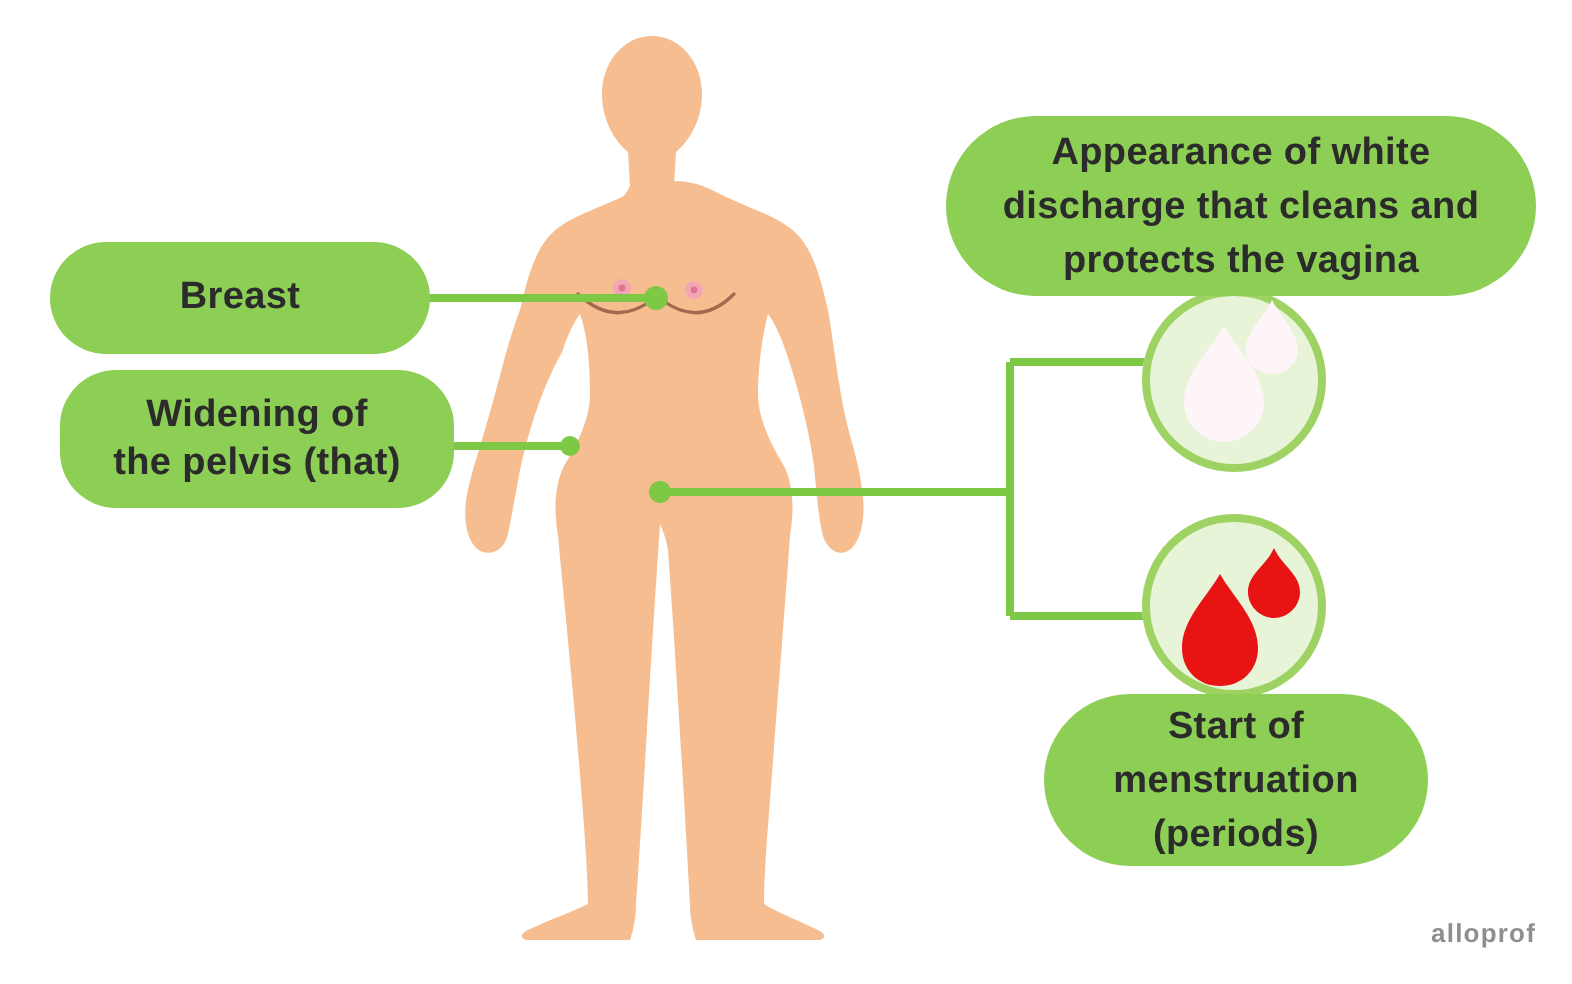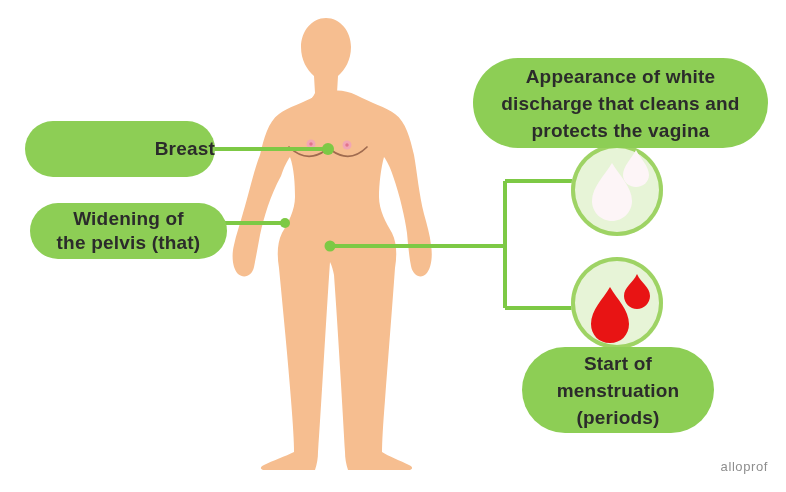--- a/index.html
+++ b/index.html
@@ -24,22 +24,22 @@
   
   .bubble {
     position:absolute;
     background:var(--bubble-green,#8dce55);
     color:var(--text-dark,#2b2b2b);
     font-weight:bold; font-size:19px; line-height:24px;
     display:flex; flex-direction:column; align-items:center; justify-content:center;
     text-align:center; letter-spacing:0.2px;
     z-index:4;
   }
-  #bubble-breast       { left:25px;  top:121px; width:190px; height:56px; border-radius:28px;align-items:flex-end; }
-  #bubble-pelvis       { left:30px;  top:203px; width:197px; height:56px; border-radius:28px; }
+  #bubble-breast       { left:25px;  top:121px; width:190px; height:56px; border-radius:28px; }
+  #bubble-pelvis       { left:30px;  top:185px; width:197px; height:69px; border-radius:28px; }
   #bubble-discharge    { left:473px; top:58px;  width:295px; height:90px; border-radius:45px; line-height:27px; }
   #bubble-menstruation { left:522px; top:347px; width:192px; height:86px; border-radius:43px; line-height:27px; }
 
   
   .icon-circle {
     position:absolute; width:92px; height:92px; border-radius:50%;
     background:var(--circle-fill,#e7f4d7);
     box-shadow: inset 0 0 0 4px var(--circle-border,#9ed364);
     z-index:3;
   }
@@ -47,21 +47,21 @@
   #circle-menstruation { left:571px; top:257px; }
   .icon-circle svg { position:absolute; left:0; top:0; }
   .drop-white { fill:var(--drop-white,#fdf5f7); }
   .drop-red   { fill:var(--blood-red,#e81414); }
 
   .lines-layer { z-index:2; }
   .body-layer  { z-index:1; }
 
   .watermark {
     position:absolute; right:18px; bottom:18px;
-    font-size:13px; font-weight:normal; letter-spacing:0.6px;
+    font-size:13px; font-weight:bold; letter-spacing:0.6px;
     color:var(--watermark-gray,#8e8e8e);
     z-index:5;
   }
 </style>
 </head>
 <body>
 
 <div class="stage">
 
   <svg class="layer body-layer" viewBox="0 0 786 492" width="786" height="492">

